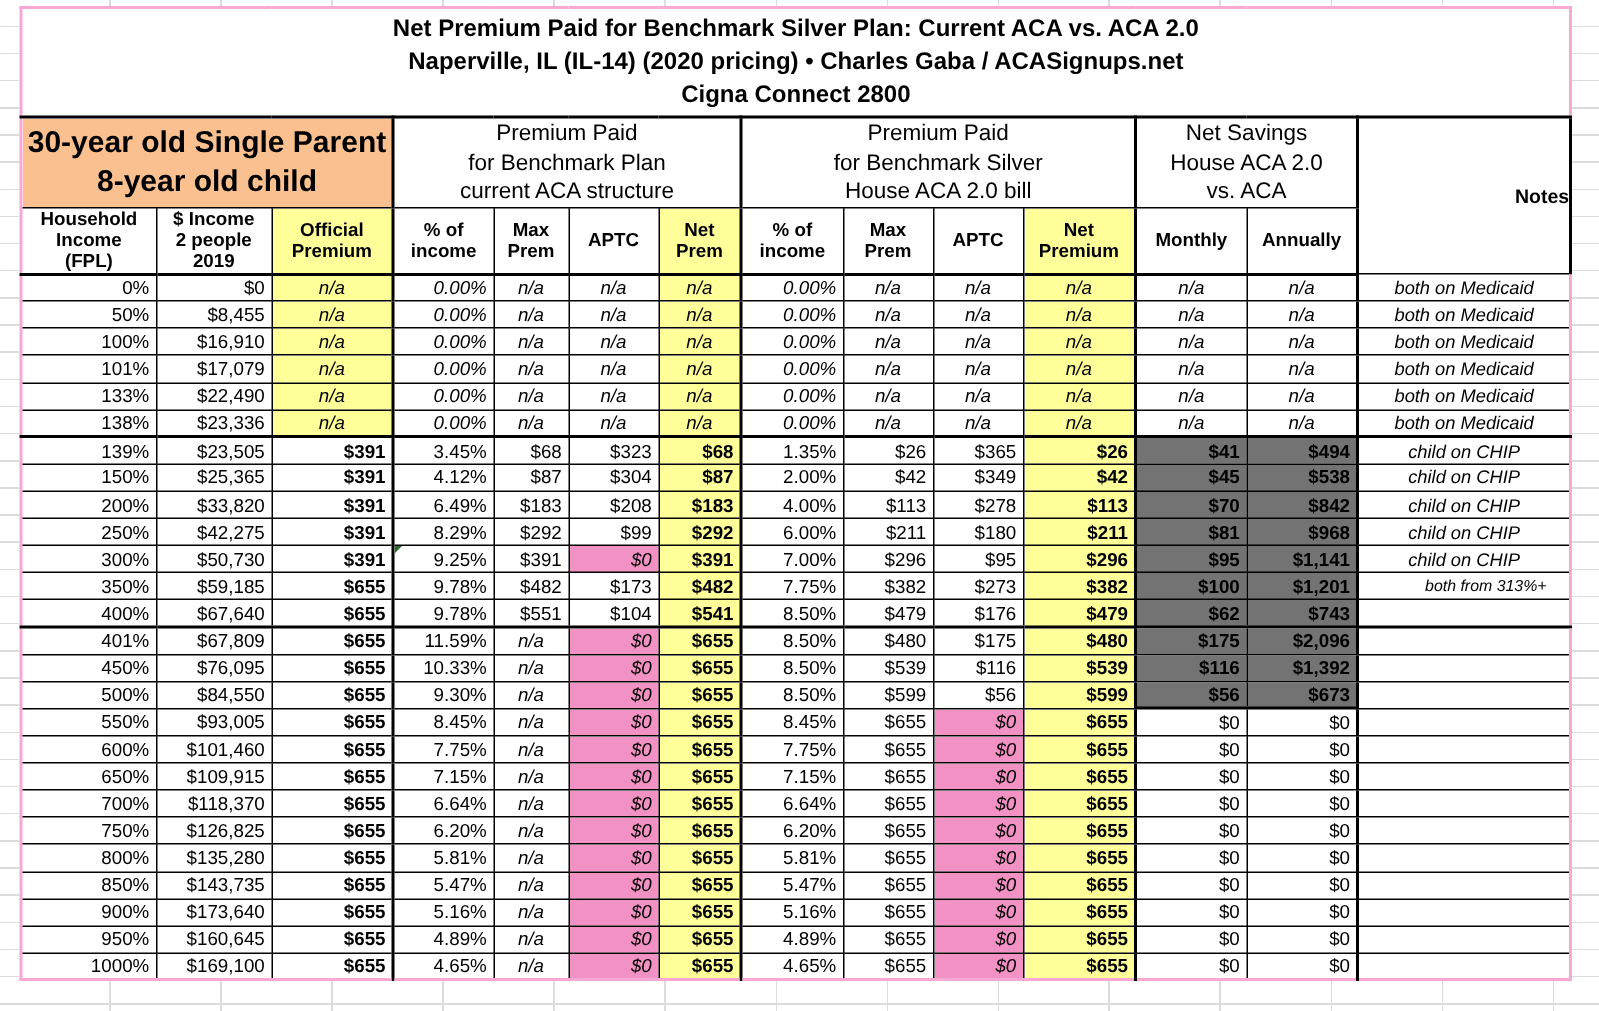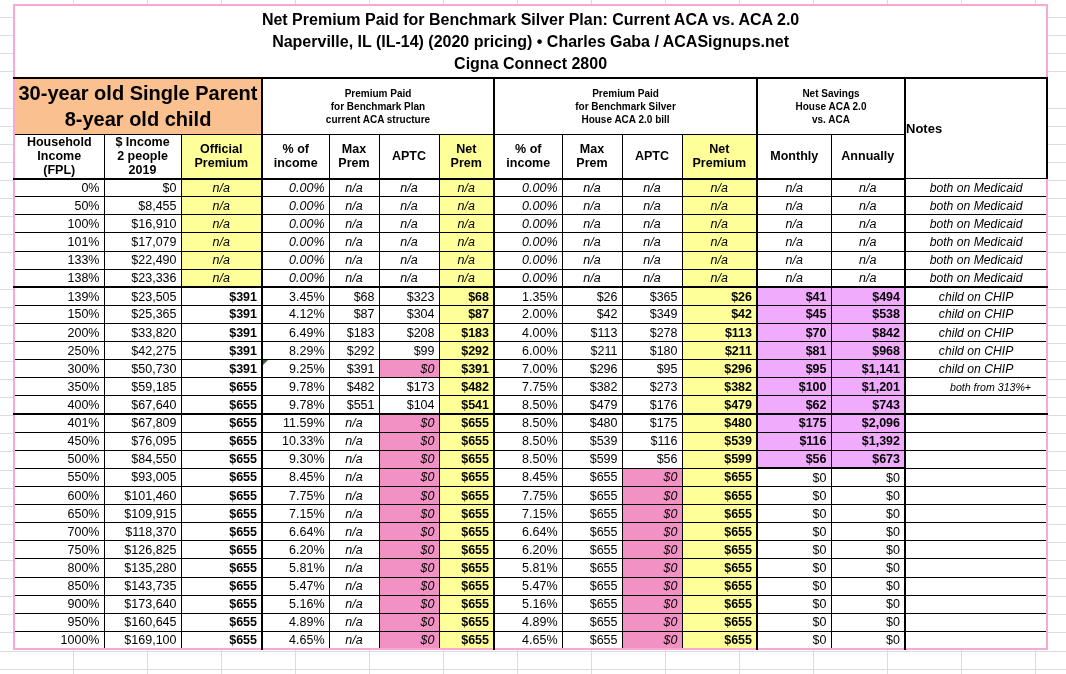--- a/index.html
+++ b/index.html
@@ -18,36 +18,36 @@
   }
   td{
     border:1px solid #000;padding:0;margin:0;overflow:hidden;
     font-size:12.5px;color:#000;white-space:nowrap;vertical-align:middle;
   }
   
   .title-cell{border-bottom-width:2px;text-align:center;vertical-align:middle;}
   .title-cell span{display:block;font-weight:bold;font-size:16px;line-height:22px;}
   .person{background:#FAC090;font-weight:bold;font-size:20px;text-align:center;
           white-space:pre-line;line-height:1.3;border-right-width:2px;}
-  .group{font-weight:bold;font-size:10px;text-align:center;white-space:pre-line;line-height:1.3;}
+  .group{font-weight:normal;font-size:15px;text-align:center;white-space:pre-line;line-height:1.3;}
   .colhdr{font-weight:bold;font-size:12.5px;text-align:center;white-space:pre-line;line-height:1.15;}
-  .noteshdr{font-weight:bold;font-size:13px;text-align:left;border-right-width:2px;}
+  .noteshdr{font-weight:bold;font-size:13px;text-align:right;border-right-width:2px;}
   tr.hdr-cols td{border-bottom-width:2px;}
   tr.row-title{height:73px;}
   tr.row-groups{height:56px;}
   tr.hdr-cols{height:42px;padding-left:40px;}
   tr.data-row{height:18.115px;}
   
   .num{text-align:right;padding-right:4px;}
   .na{text-align:center;font-style:italic;}
   .ital{font-style:italic;}
   .bold{font-weight:bold;}
   .yellow{background:#FFFF99;}
   .pink{background:#F291C3;}
-  .green{background:#f0abfc;}
+  .green{background:#737373;}
   .note{text-align:center;font-style:italic;font-size:12.2px;margin-left:14px;}
   .small{font-size:10.6px;padding-left:29px;}
   .thR{border-right-width:2px;}
   tr.thB td{border-bottom-width:2px;}
   .thB2{border-bottom-width:2px;}
   .rel{position:relative;}
   .comment{
     position:absolute;left:0;top:0;width:0;height:0;
     border-top:5px solid #2F6B2F;border-right:5px solid transparent;
   }

